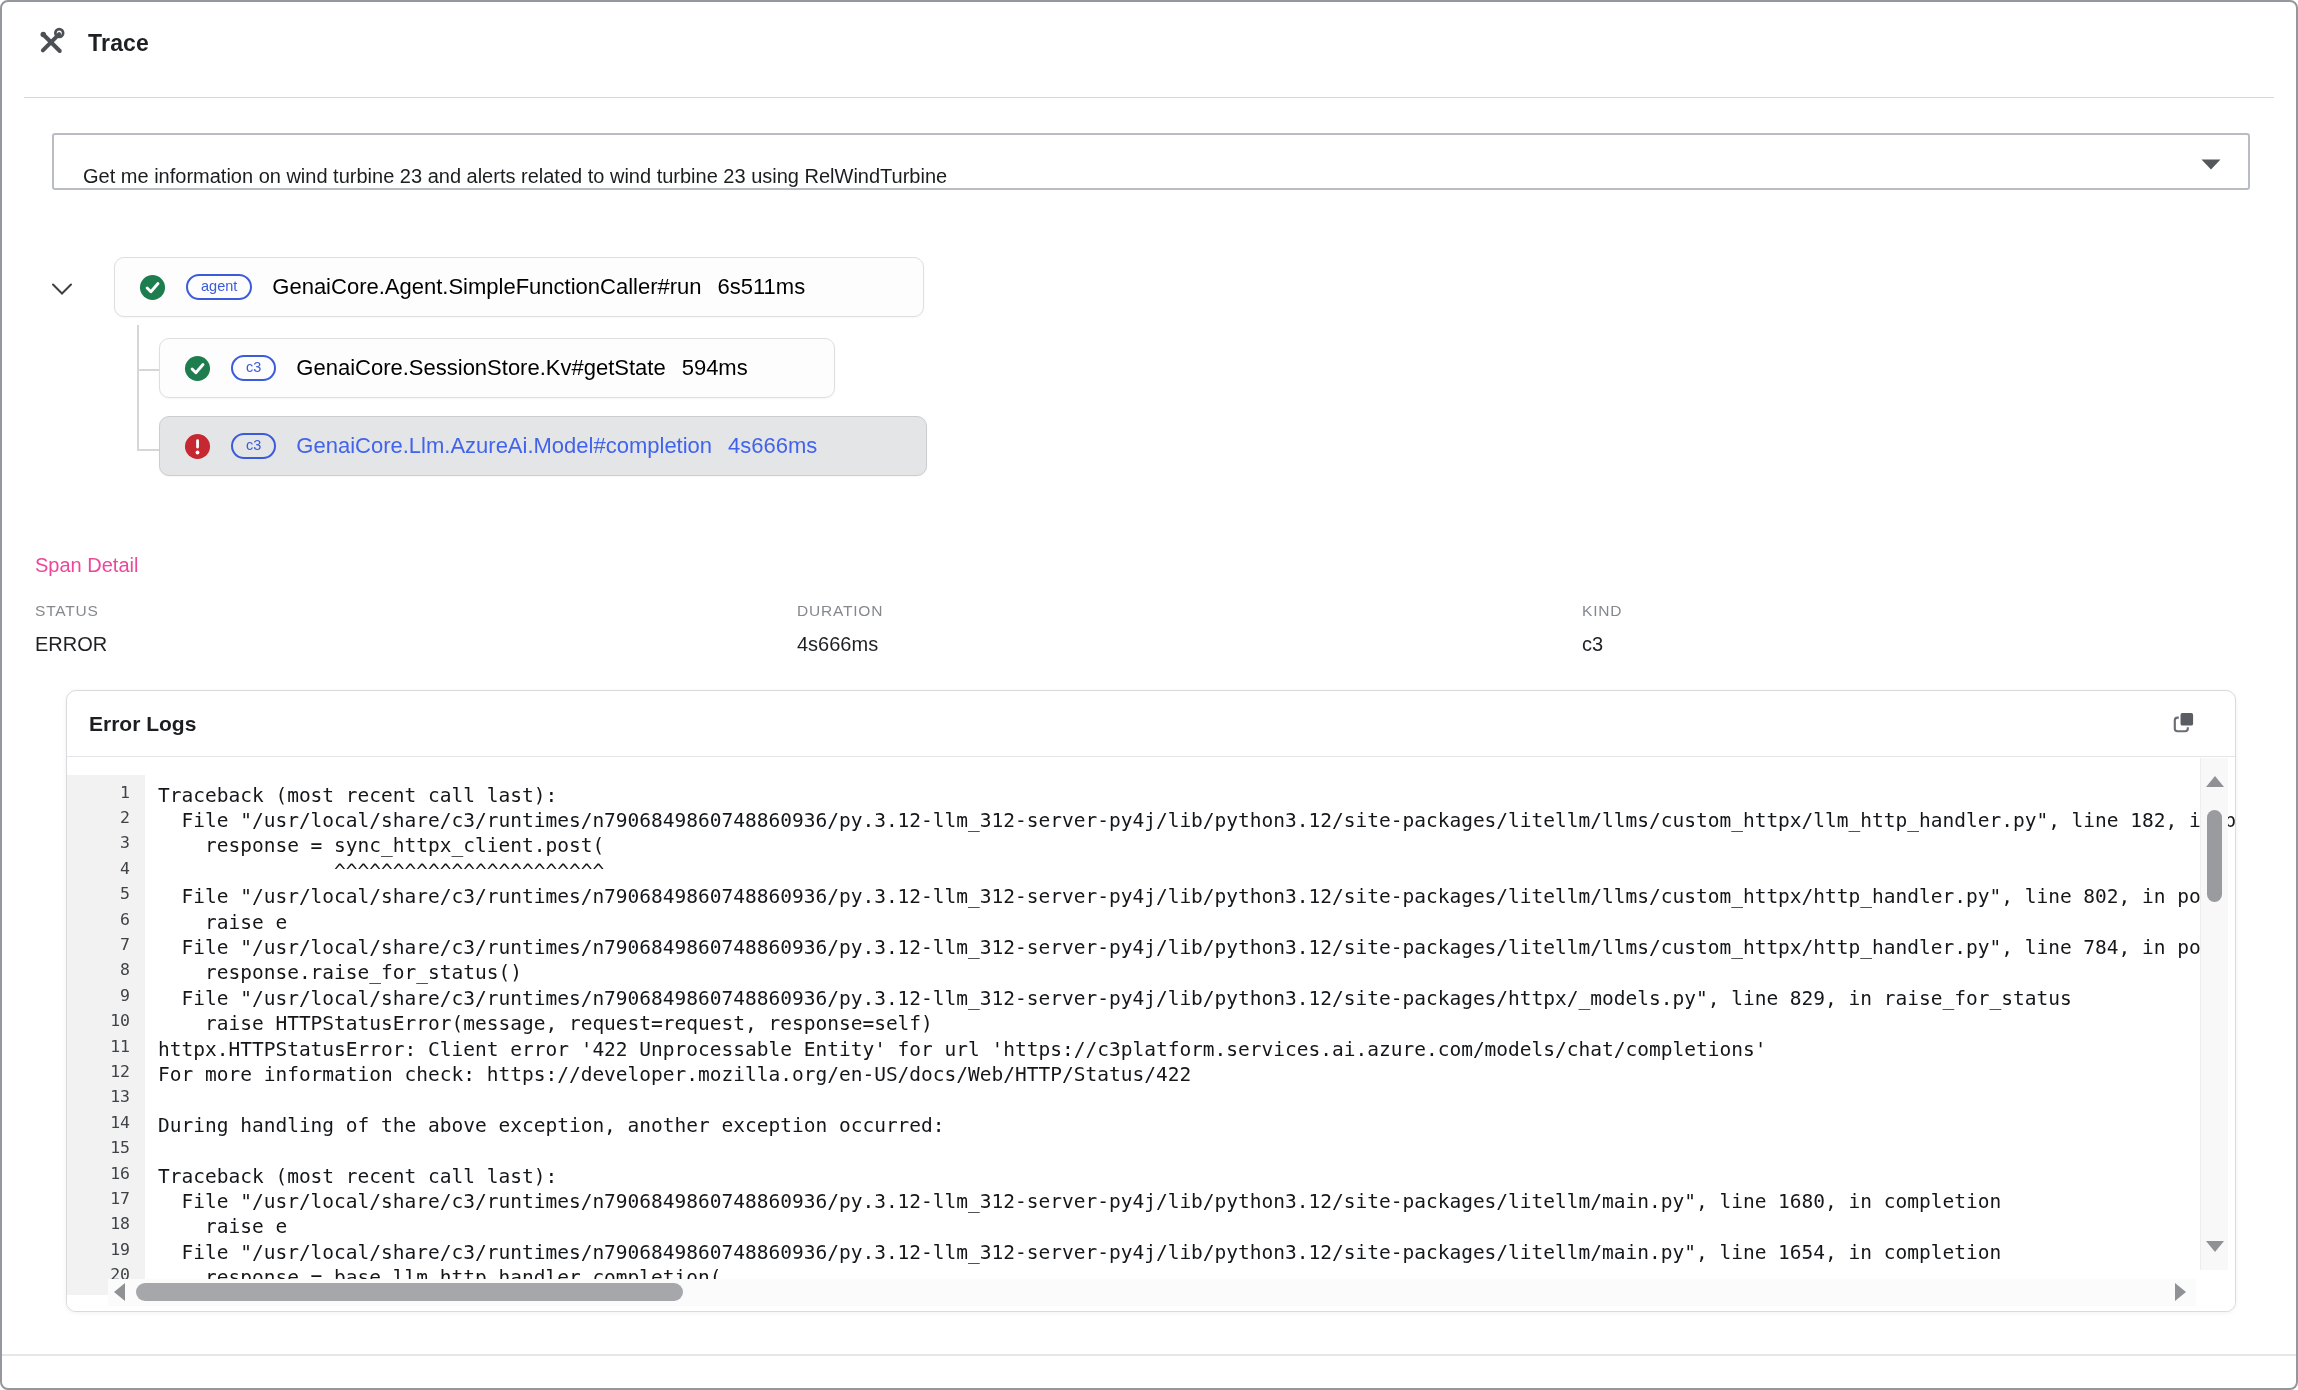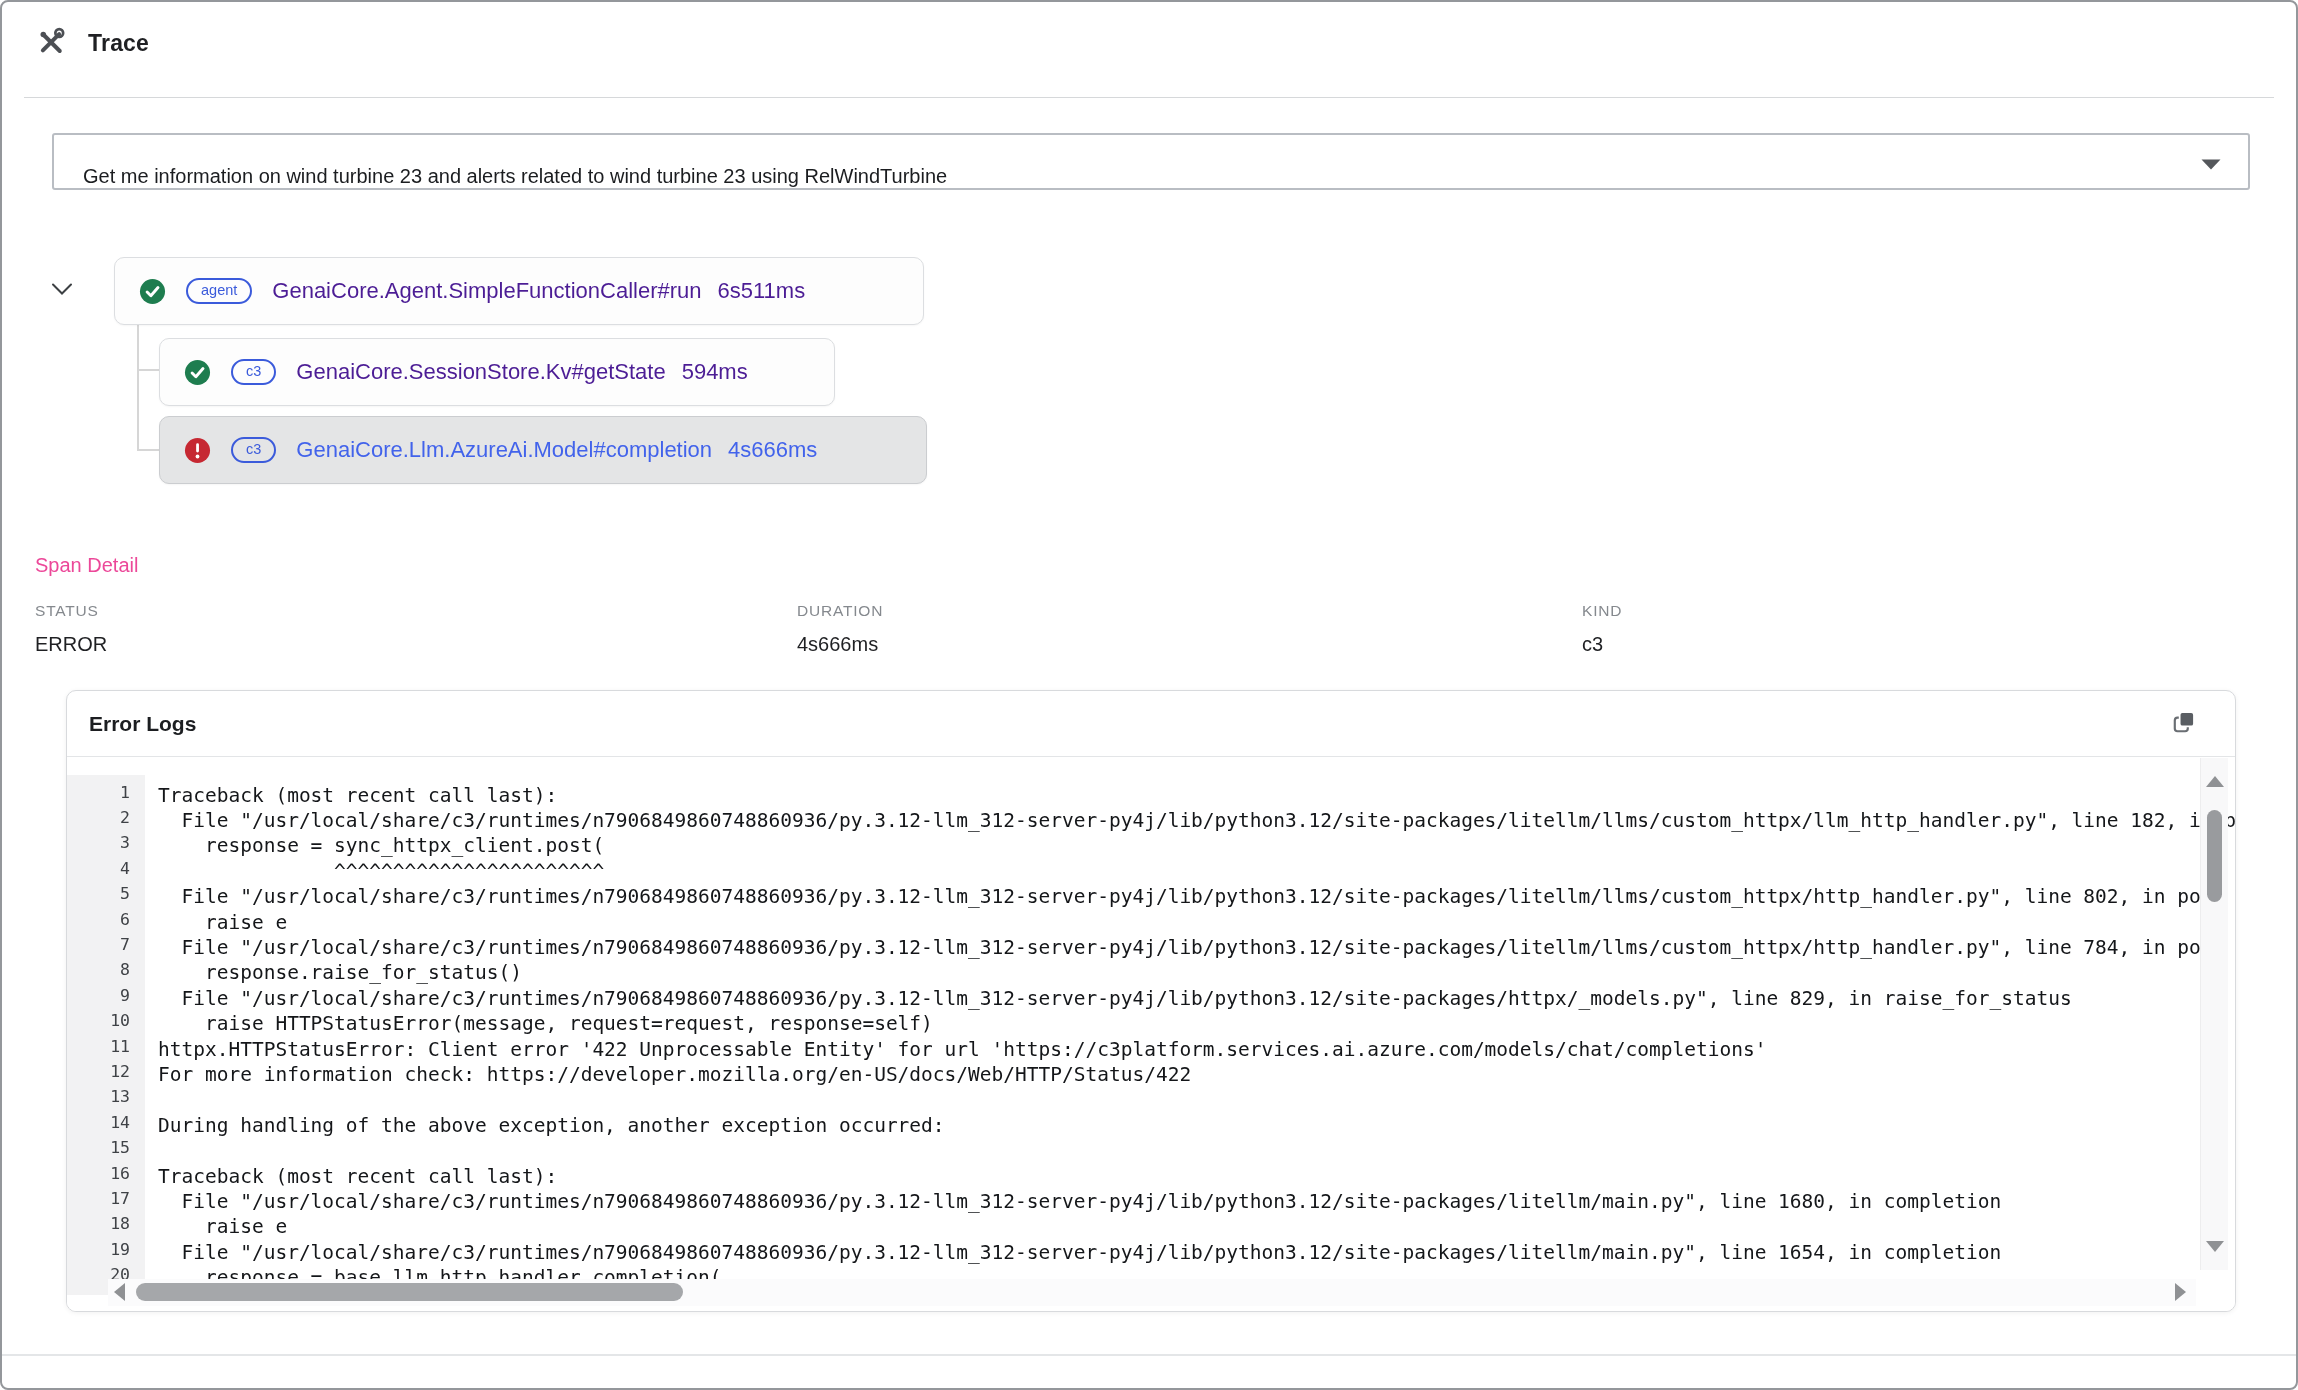--- a/index.html
+++ b/index.html
@@ -15,28 +15,28 @@
   .query-select{position:absolute;left:50px;top:131px;width:2198px;height:57px;border:2px solid #b9bdc3;border-radius:3px;background:#fff;display:flex;align-items:flex-end;padding:0 56px 0 29px;box-sizing:border-box;cursor:pointer;}
   .query-value{font-size:20px;color:#1b1d20;white-space:nowrap;overflow:hidden;}
   .select-chevron{position:absolute;right:26px;top:22px;}
 
   
   .tree-chevron{position:absolute;left:48px;top:280px;cursor:pointer;}
   .connector{position:absolute;background:#d6d6d6;}
   .connector-v{left:135px;top:323px;width:2px;height:126px;}
   .connector-h2{left:136px;top:367px;width:21px;height:2px;}
   .connector-h3{left:136px;top:447px;width:21px;height:2px;}
-  .span-row{position:absolute;height:68px;border:1px solid #dcdee1;border-radius:10px;background:#fdfdfd;display:flex;align-items:center;gap:20px;padding:0 24px;box-sizing:border-box;cursor:pointer;box-shadow:0 1px 2px rgba(0,0,0,.04);}
+  .span-row{position:absolute;height:60px;border:1px solid #dcdee1;border-radius:10px;background:#fdfdfd;display:flex;align-items:center;gap:20px;padding:0 24px;box-sizing:border-box;cursor:pointer;box-shadow:0 1px 2px rgba(0,0,0,.04);}
   .span-row:nth-child(1){left:112px;top:255px;width:810px;}
   .span-row:nth-child(2){left:157px;top:336px;width:676px;}
   .span-row:nth-child(3){left:157px;top:414px;width:768px;}
   .span-row.selected{background:#e4e5e6;border-color:#cbcdd0;}
   .span-icon{flex:0 0 auto;display:flex;}
   .badge{border:2px solid #3b5bdb;color:#3b5bdb;border-radius:999px;padding:1px 13px 2px;font-size:14.5px;font-weight:500;line-height:19px;}
-  .span-name,.span-duration{font-size:22px;font-weight:500;color:#4c1d95;white-space:nowrap;}
+  .span-name,.span-duration{font-size:22px;font-weight:500;color:#000000;white-space:nowrap;}
   .span-duration{margin-left:-4px;}
   .span-row.selected .span-name,.span-row.selected .span-duration{color:#4263eb;}
 
   
   .sd-title{position:absolute;left:33px;top:552px;font-size:20px;font-weight:500;color:#ec4899;}
   .sd-field{position:absolute;top:600px;}
   .sd-field:nth-of-type(1){left:33px;}
   .sd-field:nth-of-type(2){left:795px;}
   .sd-field:nth-of-type(3){left:1580px;}
   .sd-label{font-size:15.5px;letter-spacing:.8px;color:#85898e;font-weight:500;margin-bottom:13px;}

